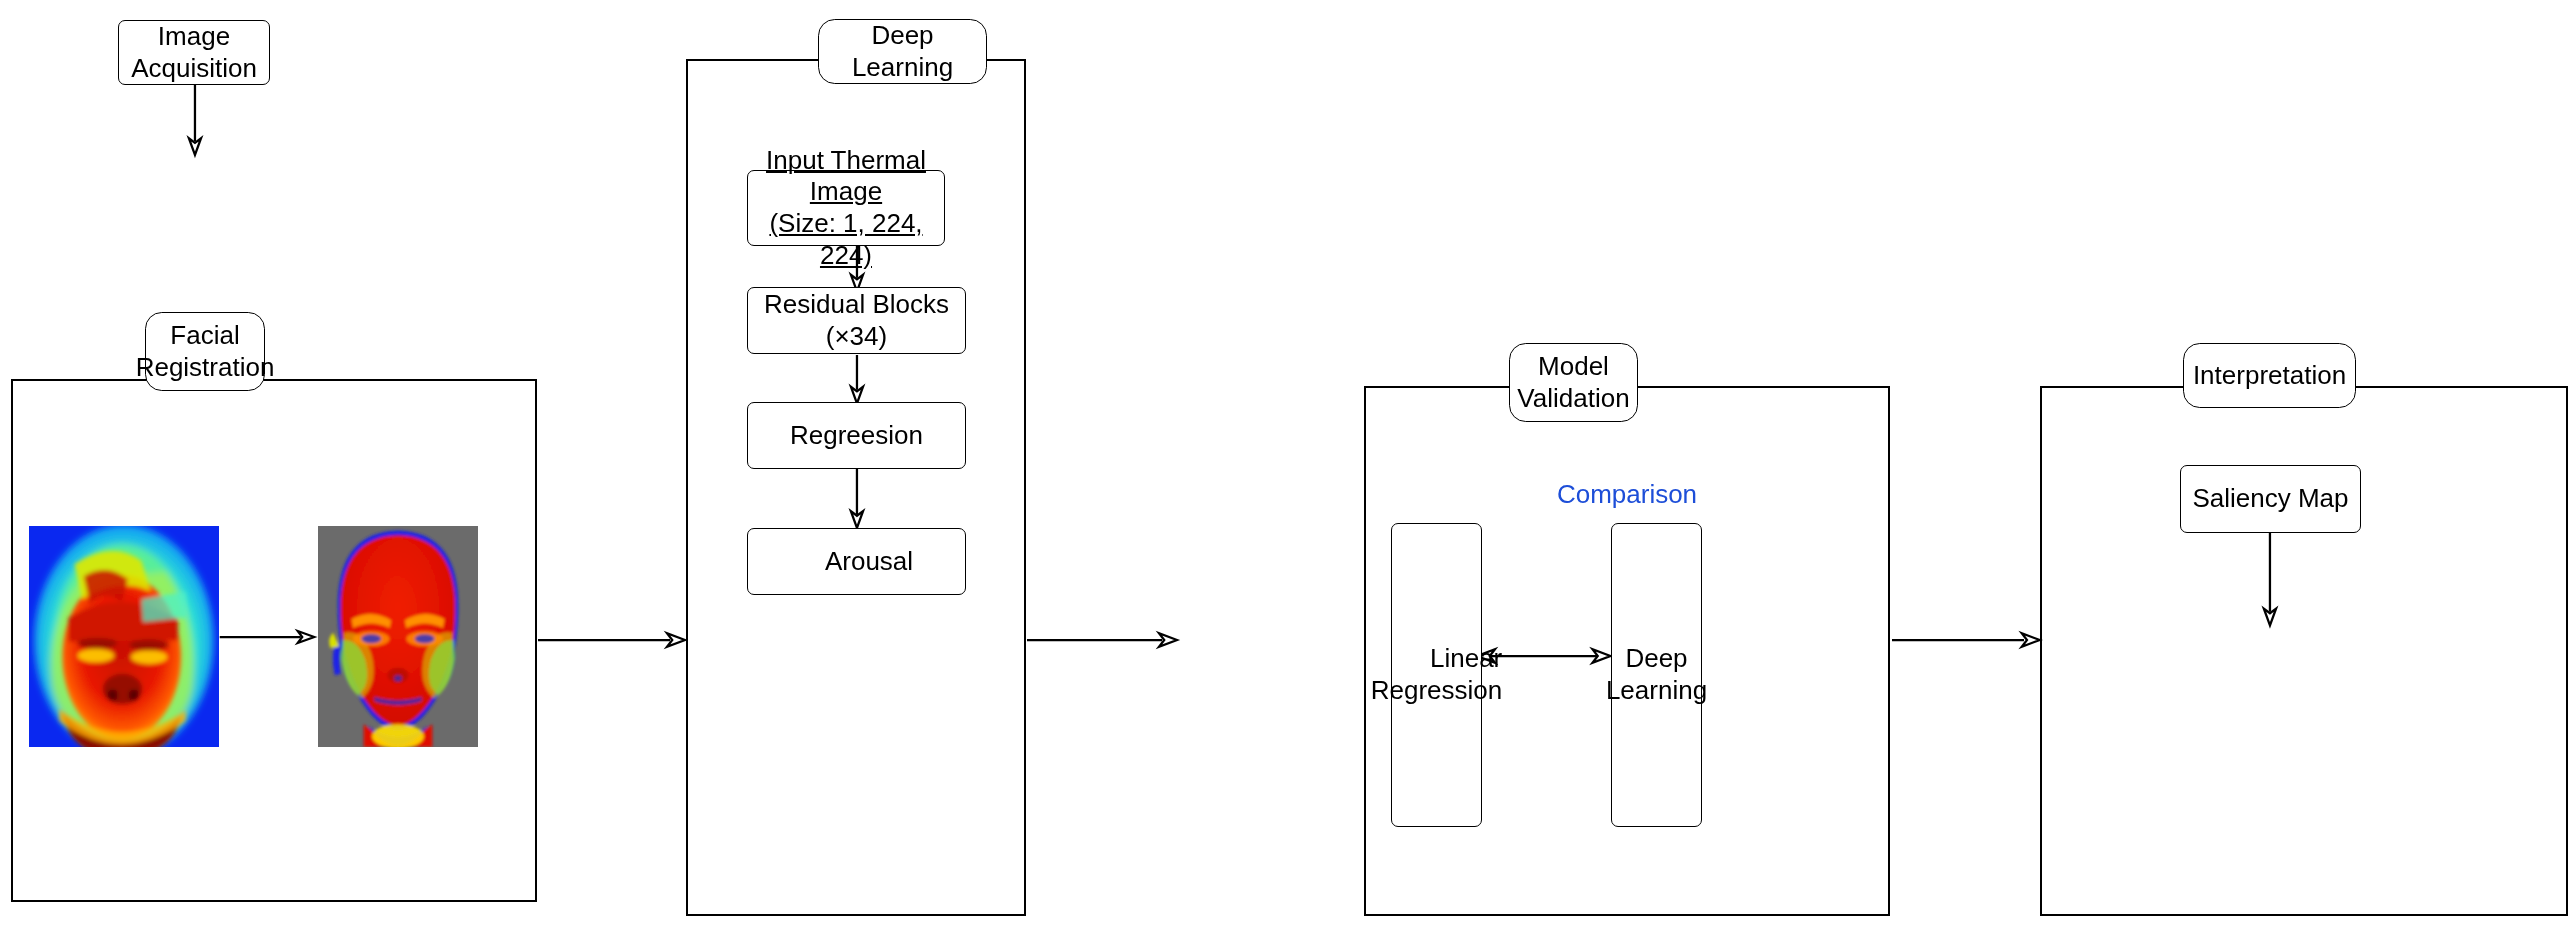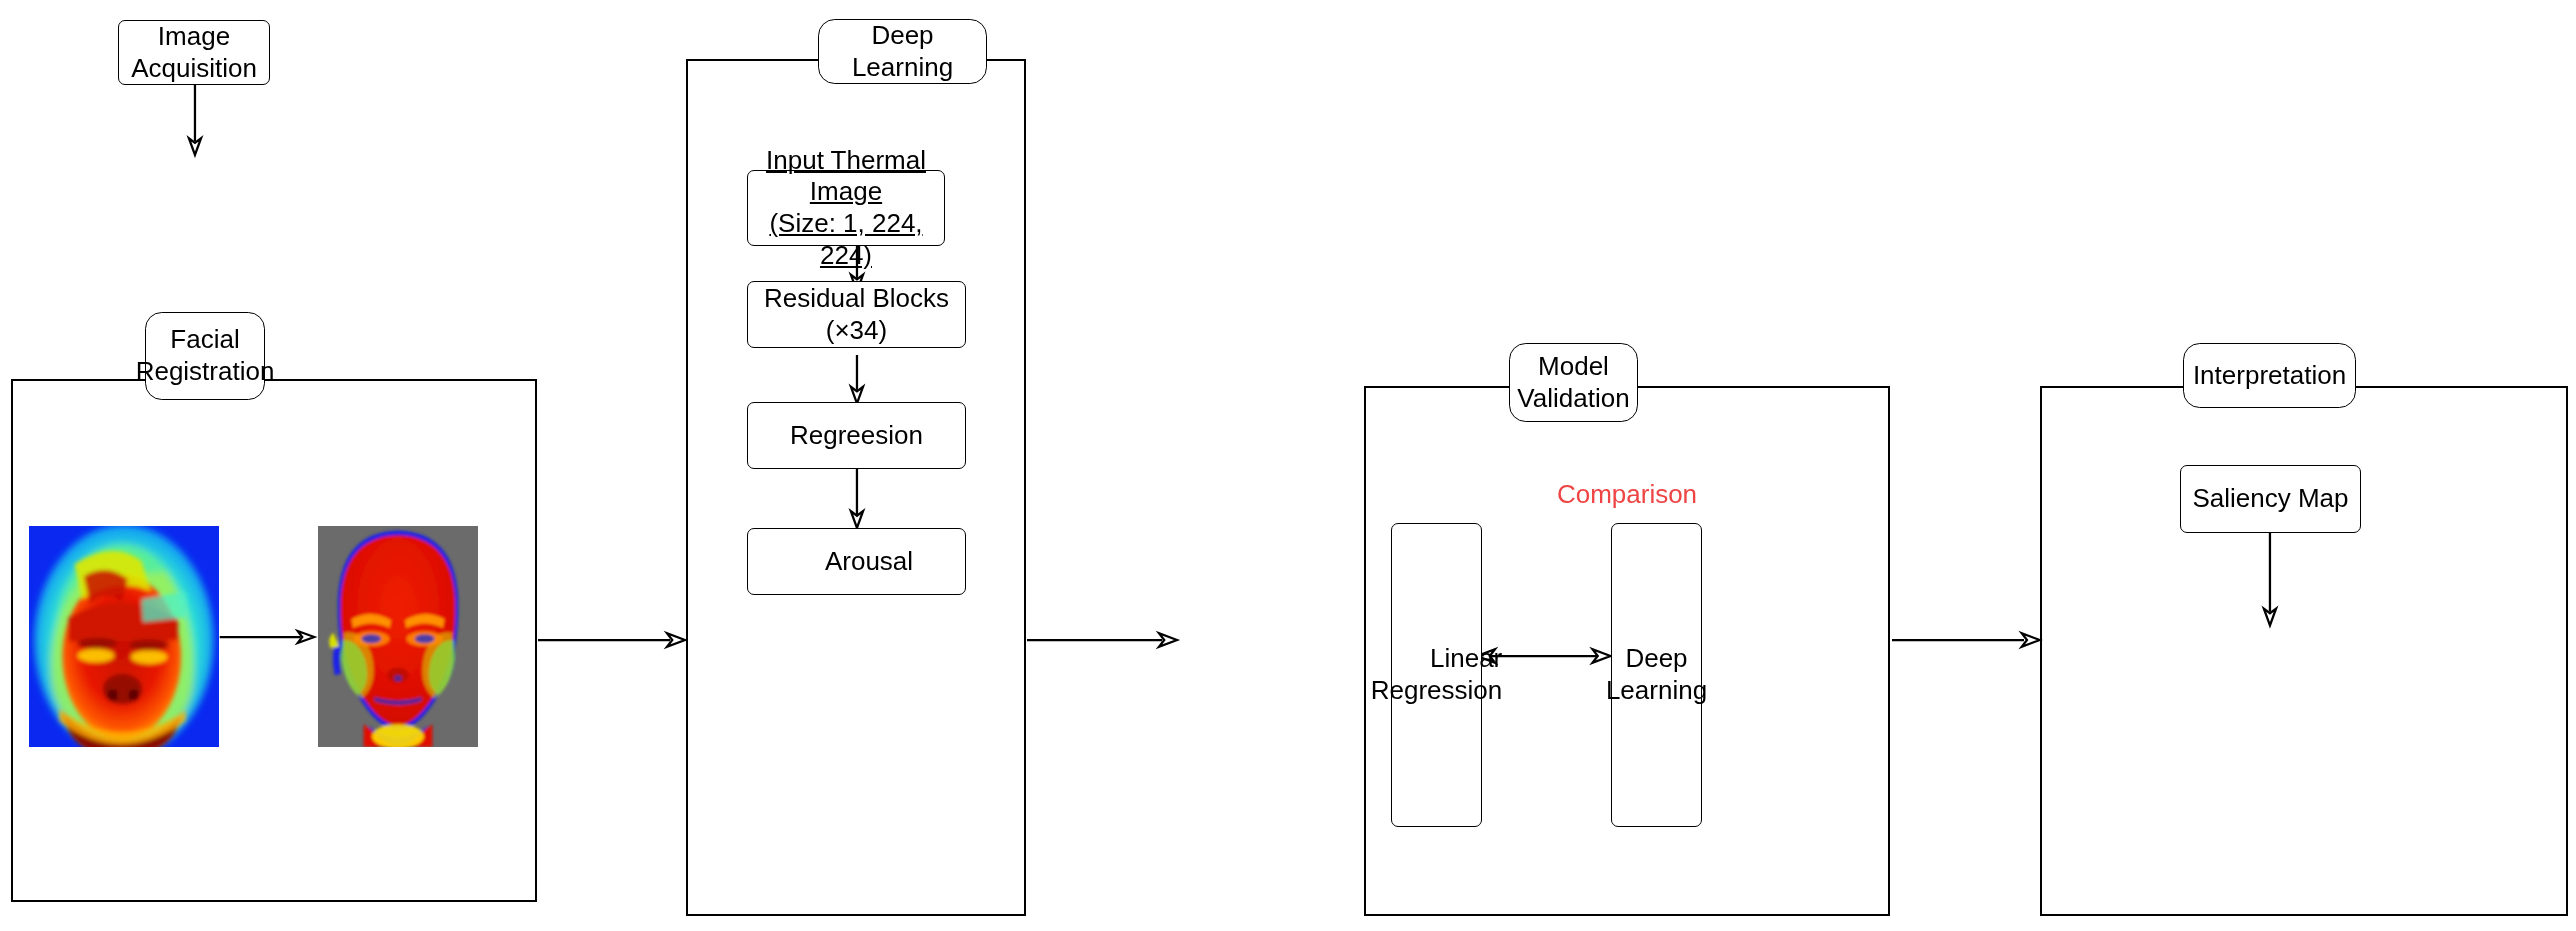--- a/index.html
+++ b/index.html
@@ -58,21 +58,21 @@
     text-align: center;
     font-size: 26px;
     line-height: 1.22;
     white-space: pre-line;
     z-index: 6;
   }
 
   .plainlabel {
     position: absolute;
     font-size: 26px;
-    color: #ef4444;
+    color: #1d4ed8;
     text-align: center;
     z-index: 5;
     white-space: nowrap;
   }
 
   
   .conn {
     position: absolute;
     z-index: 3;
     overflow: visible;
@@ -94,21 +94,21 @@
 
   <div class="node" style="left:118px; top:20px; width:152px; height:65px;">Image Acquisition</div>
 
   <svg class="conn" style="left:175px; top:82px; width:46px; height:76px;" viewBox="0 0 60 100" width="46" height="76">
     <line x1="26" y1="0" x2="26" y2="78"></line>
     <path d="M26 96 L18 74 L26 80 L34 74 Z" fill="#000000" stroke="none"></path>
   </svg>
 
   <div class="group" style="left:10.7px; top:379px; width:526px; height:523px;"></div>
 
-  <div class="grouplabel" style="left:145px; top:312px; width:120px; height:88px;">Facial
+  <div class="grouplabel" style="left:145px; top:312px; width:120px; height:79px;">Facial
 Registration</div>
 
   <div class="thermal" style="left:29px; top:526px; width:190px; height:221px;">
     <svg viewBox="0 0 250 290" preserveAspectRatio="none">
       <defs>
         <radialGradient id="rawHalo" cx="50%" cy="52%" r="62%">
           <stop offset="0%" stop-color="#d8e800"></stop>
           <stop offset="38%" stop-color="#8ef06a"></stop>
           <stop offset="62%" stop-color="#30e8d0"></stop>
           <stop offset="82%" stop-color="#119ff5"></stop>
@@ -212,21 +212,21 @@
   <div class="grouplabel" style="left:818px; top:19px; width:169px; height:65px;">Deep Learning</div>
 
   <div class="node" style="left:747px; top:170px; width:198px; height:76px;text-decoration:underline;">Input Thermal Image
 (Size: 1, 224, 224)</div>
 
   <svg class="conn" style="left:837px; top:243px; width:46px; height:53px;" viewBox="0 0 60 70" width="46" height="53">
     <line x1="26" y1="0" x2="26" y2="46"></line>
     <path d="M26 64 L18 42 L26 48 L34 42 Z" fill="#000000" stroke="none"></path>
   </svg>
 
-  <div class="node" style="left:747px; top:281px; width:219px; height:67px;">Residual Blocks (×34)</div>
+  <div class="node" style="left:747px; top:287px; width:219px; height:67px;">Residual Blocks (×34)</div>
 
   <svg class="conn" style="left:837px; top:355px; width:46px; height:53px;" viewBox="0 0 60 70" width="46" height="53">
     <line x1="26" y1="0" x2="26" y2="46"></line>
     <path d="M26 64 L18 42 L26 48 L34 42 Z" fill="#000000" stroke="none"></path>
   </svg>
 
   <div class="node" style="left:747px; top:402px; width:219px; height:67px;">Regreesion</div>
 
   <svg class="conn" style="left:837px; top:467px; width:46px; height:67px;" viewBox="0 0 60 88" width="46" height="67">
     <line x1="26" y1="0" x2="26" y2="62"></line>

